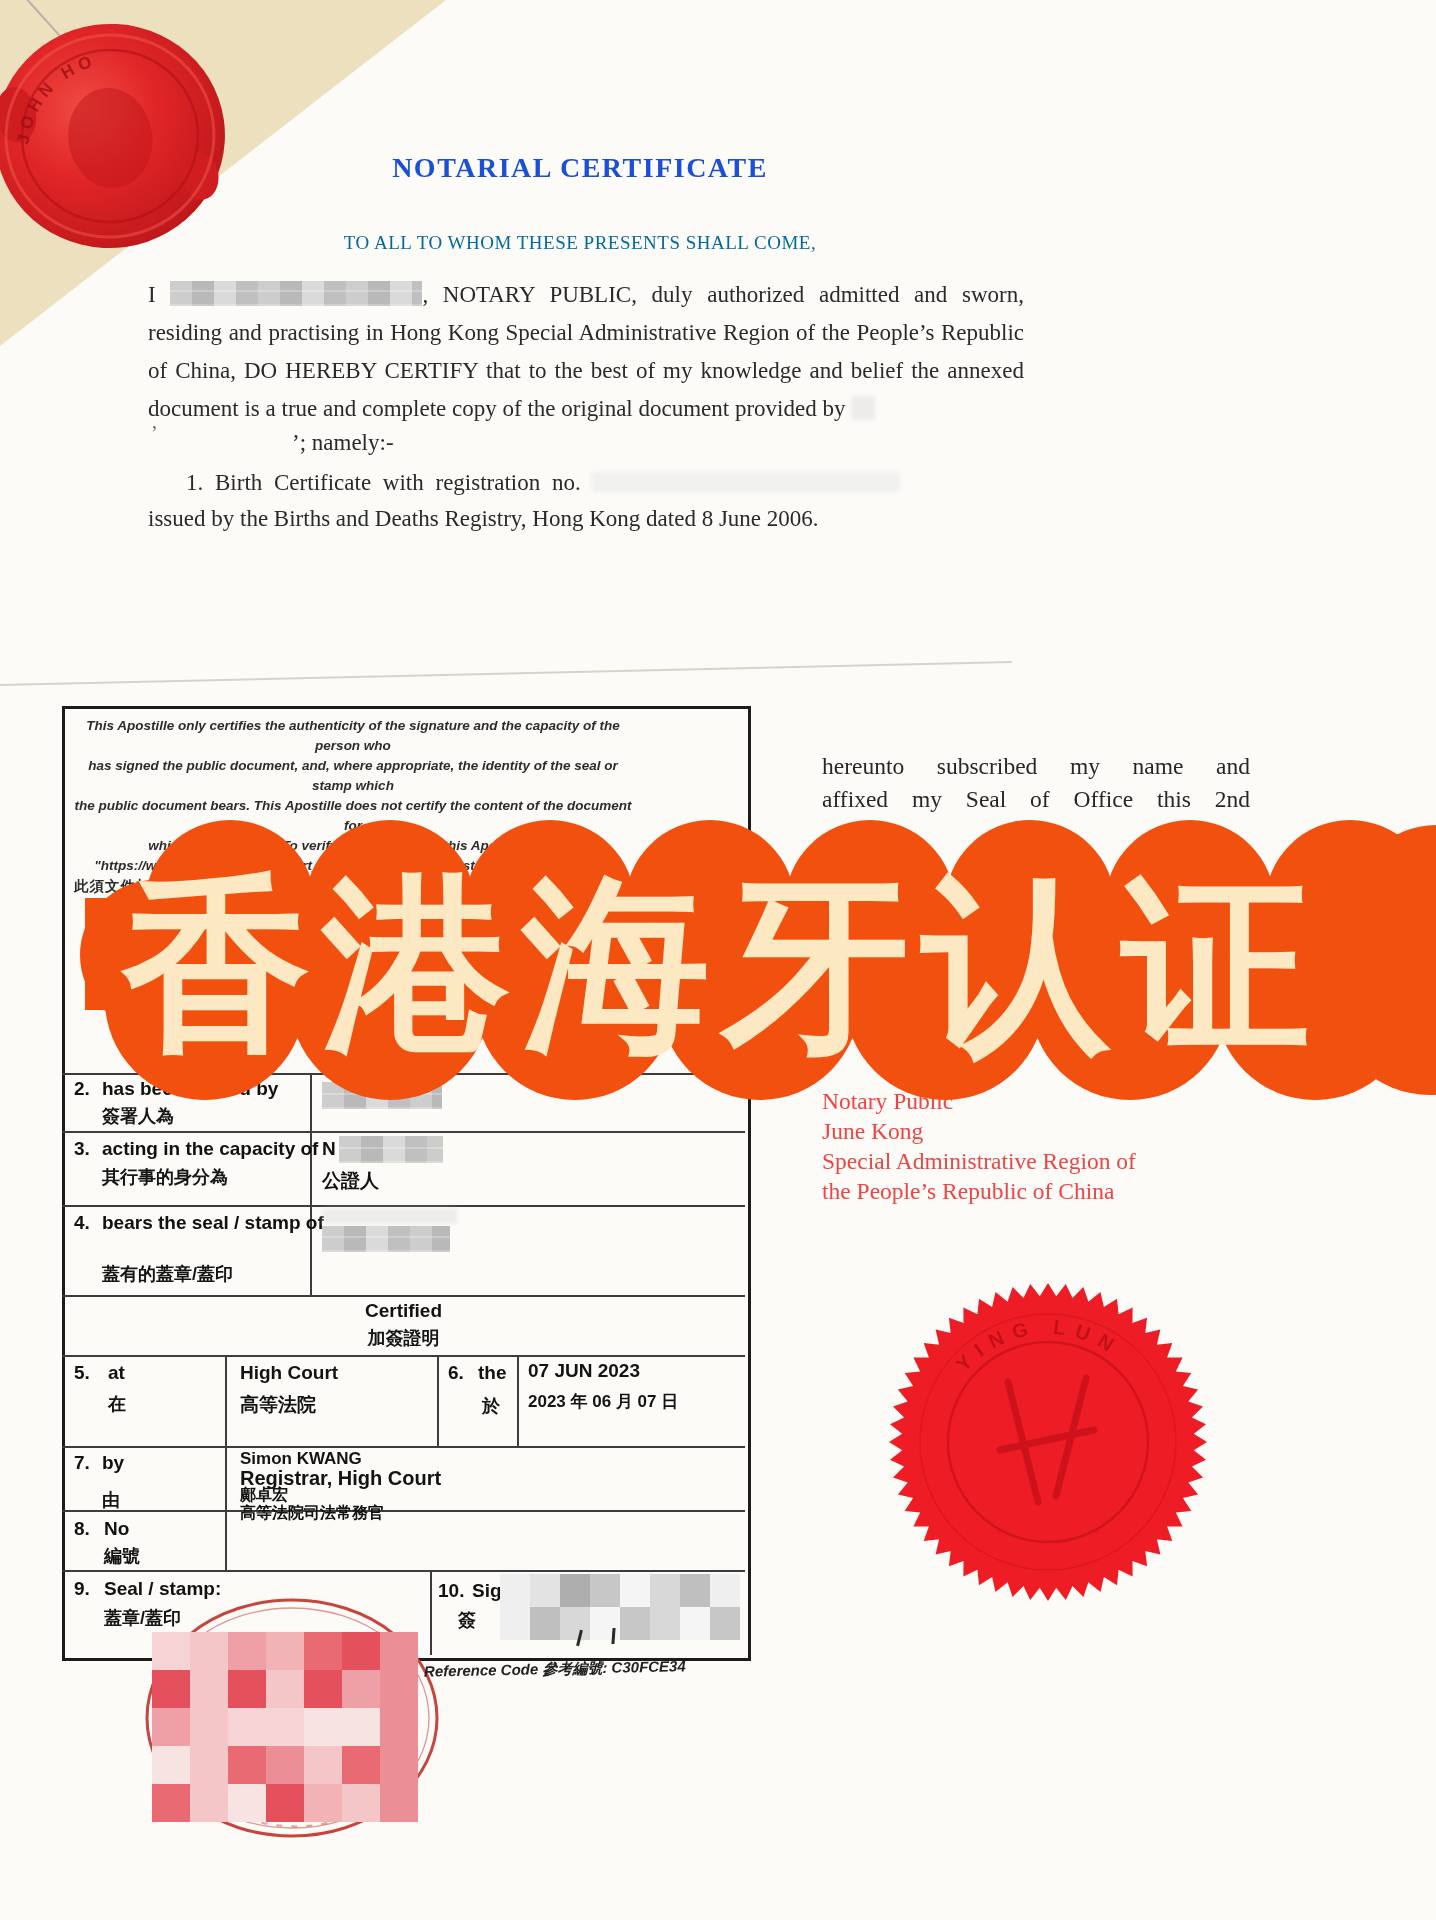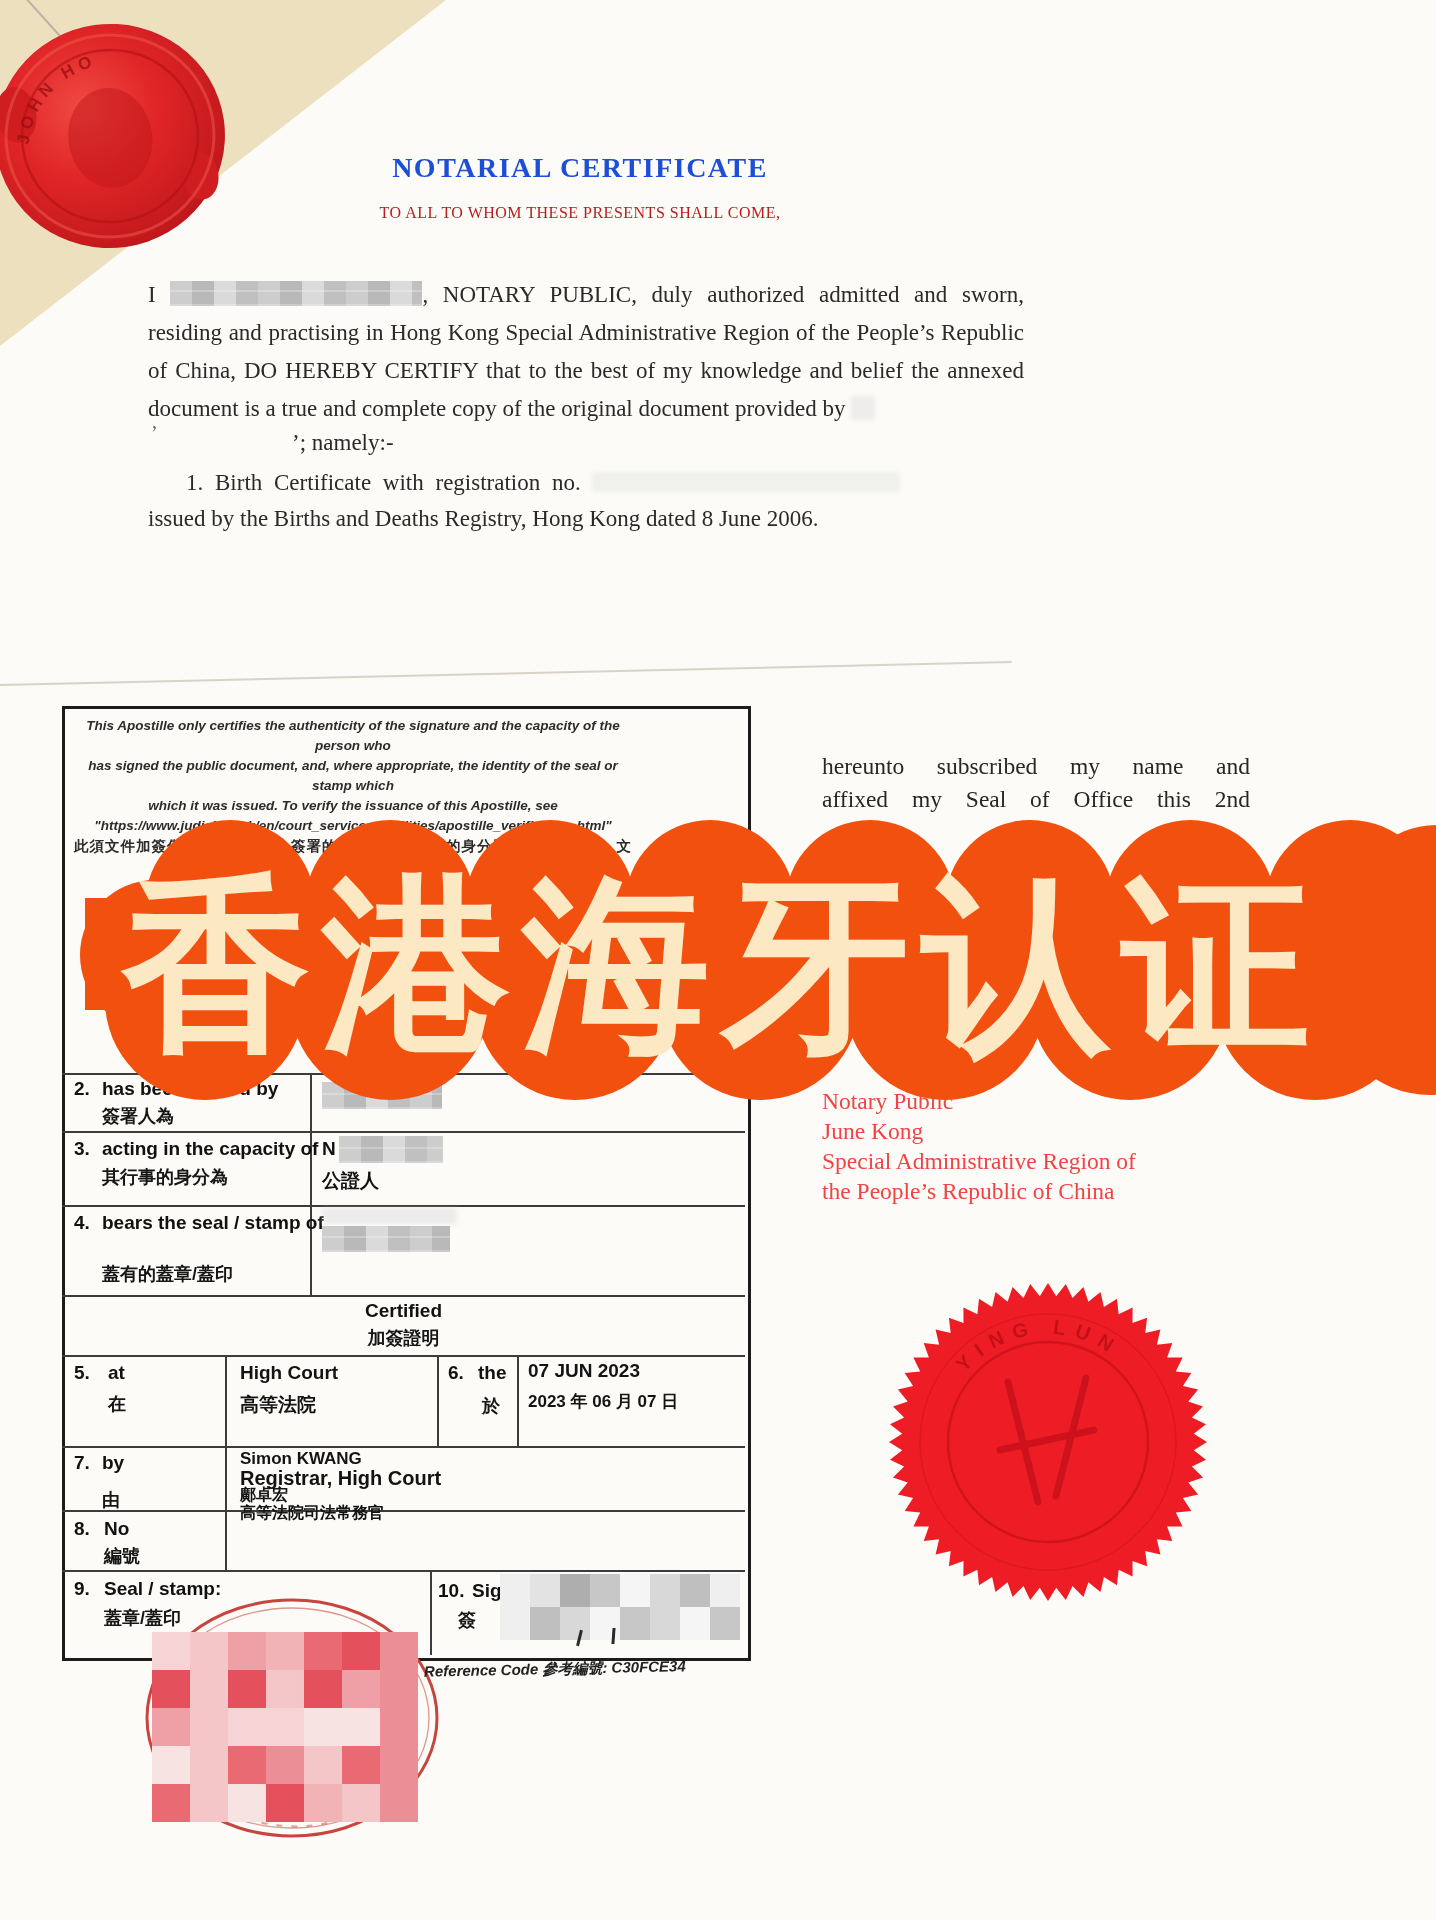--- a/index.html
+++ b/index.html
@@ -3,21 +3,21 @@
 <meta charset="utf-8">
 <style>
   html,body{margin:0;padding:0;}
   body{width:1436px;height:1920px;position:relative;background:#fcfbf8;overflow:hidden;
        font-family:"Liberation Serif","DejaVu Serif",serif;color:#1e1e1e;}
   .abs{position:absolute;}
   .ser{font-family:"Liberation Serif","DejaVu Serif",serif;}
   .sans{font-family:"Liberation Sans","DejaVu Sans",sans-serif;}
   .doccol{left:0;width:1160px;text-align:center;}
   .title{top:152px;font-size:28px;font-weight:bold;letter-spacing:1.5px;color:#1d4ed8;}
-  .salut{top:204px;font-size:16px;color:#b91c1c;letter-spacing:.5px;}
+  .salut{top:232px;font-size:19px;color:#0369a1;letter-spacing:.5px;}
   .para{left:148px;top:276px;width:876px;font-size:23px;line-height:38px;text-align:justify;color:#2a2a2a;}
   .pxg{display:inline-block;
     background:
       repeating-linear-gradient(0deg, rgba(255,255,255,.25) 0 2px, rgba(0,0,0,0) 2px 14px),
       repeating-linear-gradient(90deg,#cdcdcd 0 22px,#b9b9b9 22px 44px,#dadada 44px 66px,#c0c0c0 66px 88px);}
   .name-redact{width:252px;height:25px;vertical-align:-4px;}
   .blur-faint{display:inline-block;background:#d7d7d7;opacity:.4;filter:blur(2px);}
   .namely{left:292px;top:430px;font-size:23px;color:#2a2a2a;}
   .tick{left:151px;top:422px;font-size:20px;color:#666;}
   .item1a{left:186px;top:470px;font-size:23px;color:#2a2a2a;word-spacing:6px;}
@@ -93,20 +93,21 @@
 <div class="abs item1a ser"><span>1. Birth Certificate with registration no.</span>
   <span class="blur-faint" style="width:308px;height:20px;vertical-align:-2px;opacity:.3;"></span>
 </div>
 <div class="abs item1b ser">issued by the Births and Deaths Registry, Hong Kong dated 8 June 2006.</div>
 
 <div class="abs sheetline"></div>
 
 <div class="abs apnote sans">
   <div>This Apostille only certifies the authenticity of the signature and the capacity of the person who</div>
   <div>has signed the public document, and, where appropriate, the identity of the seal or stamp which</div>
+  <div>the public document bears. This Apostille does not certify the content of the document for</div>
   <div>which it was issued. To verify the issuance of this Apostille, see</div>
   <div>"https://www.judiciary.hk/en/court_services_facilities/apostille_verification.html"</div>
   <div class="zh">此須文件加簽僅核實公共文件上簽署的真確性、簽署人的身分及，如適用的話，文件上</div>
   <div class="zh">的蓋章蓋印</div>
 </div>
 
 <div class="abs testimony ser">
   <div>hereunto subscribed my name and</div>
   <div>affixed my Seal of Office this 2nd</div>
 </div>

